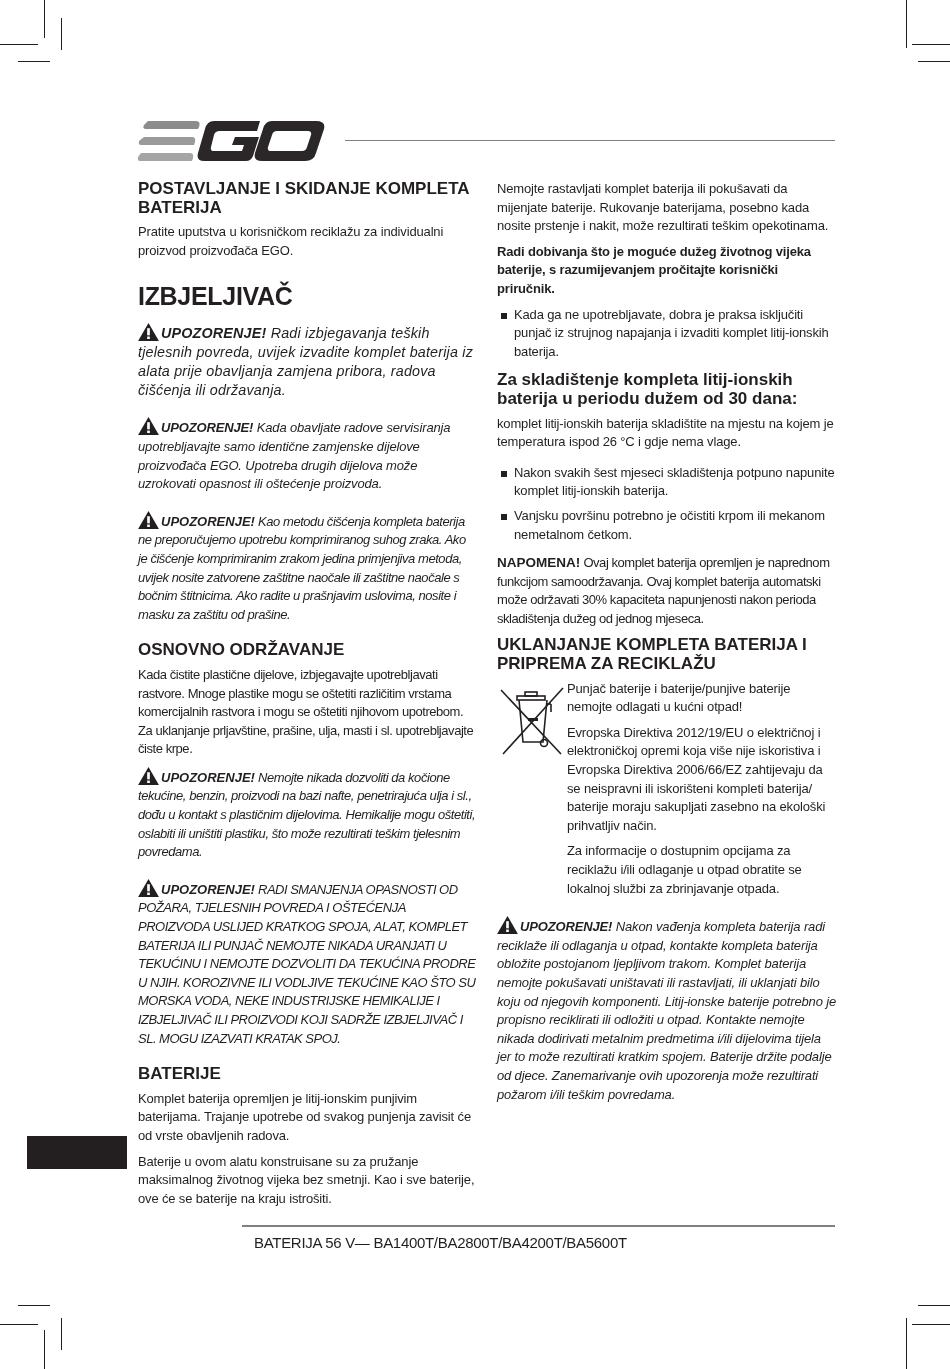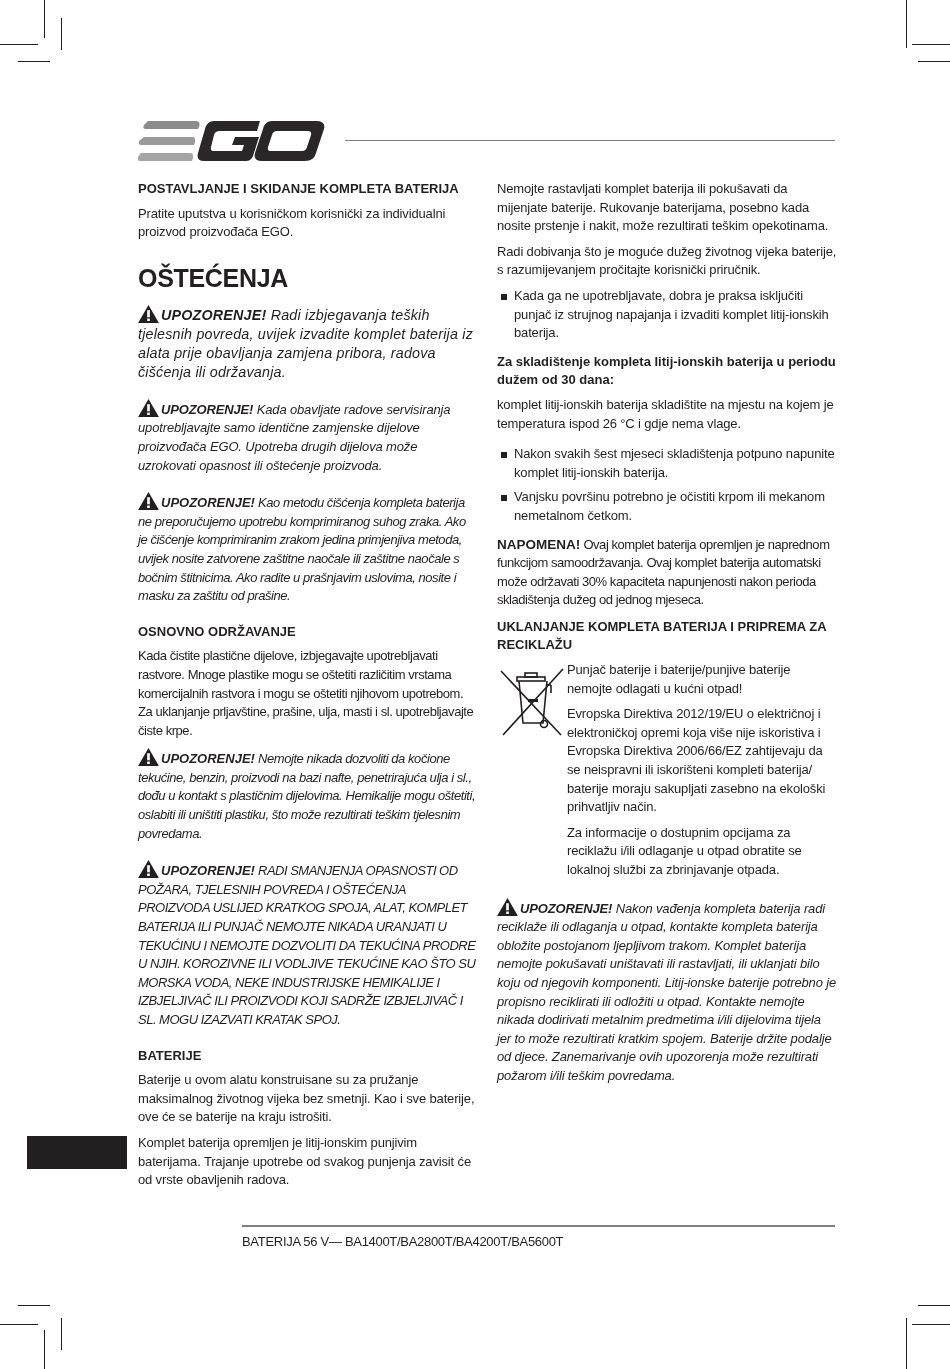--- a/index.html
+++ b/index.html
@@ -5,37 +5,37 @@
   html, body { margin: 0; padding: 0; background: #ffffff; }
   body { width: 950px; height: 1369px; position: relative; overflow: hidden;
          font-family: "Liberation Sans", sans-serif; color: #231f20; }
   .crop { position: absolute; background: #231f20; }
   .logo { position: absolute; left: 138px; top: 120px; width: 188px; height: 42px; }
   .header-rule { position: absolute; left: 345px; top: 140px; width: 490px; height: 1px; background: #808080; }
   .col { position: absolute; top: 180px; width: 340px; font-size: 13px; line-height: 18.6px;
          font-family: "Liberation Sans", sans-serif; letter-spacing: -0.15px; }
   .col-left { left: 138px; }
   .col-right { left: 497px; }
-  .h3 { font-weight: bold; font-size: 13px; margin: 0 0 6px 0; letter-spacing: 0; }
+  .h3 { font-weight: bold; font-size: 17px; margin: 0 0 6px 0; letter-spacing: 0; }
   .p { margin: 0 0 7px 0; }
   .p.narrow { letter-spacing: -0.45px; }
   .h1 { font-weight: bold; font-size: 25px; line-height: 30px; margin: 21px 0 12px 0; letter-spacing: -0.3px; }
   .warn { margin: 0 0 17px 0; font-style: italic; }
   .warn.large { font-size: 14.3px; line-height: 19px; letter-spacing: 0.2px; }
   .warn-label { font-weight: bold; }
   .warn-icon { display: inline-block; width: 21px; height: 18px; vertical-align: -3px; margin-right: 2px; }
   .bullets { list-style: none; margin: 0 0 10px 0; padding: 0; }
   .bullets li { position: relative; padding-left: 17px; margin-bottom: 6px; }
   .bullets li .sq { position: absolute; left: 4px; top: 7px; width: 6px; height: 6px; background: #231f20; }
   .recycle { display: flex; justify-content: center; }
   .recycle-icon { width: 70px; flex: 0 0 70px; height: 80px; }
   .recycle-text { flex: 1; }
   .tab-block { position: absolute; left: 27px; top: 1136px; width: 100px; height: 33px; background: #231f20; }
   .footer-rule { position: absolute; left: 242px; top: 1225px; width: 593px; height: 2px; background: #808080; }
-  .footer-text { position: absolute; left: 242px; top: 1234px; font-size: 13px; letter-spacing: -0.3px; }
+  .footer-text { position: absolute; left: 254px; top: 1234px; font-size: 15px; letter-spacing: -0.3px; }
 </style>
 </head>
 <body>
 
 <div class="crop" style="left:44px;top:0;width:1px;height:38px;"></div>
 <div class="crop" style="left:0;top:44px;width:38px;height:1px;"></div>
 <div class="crop" style="left:61px;top:18px;width:1px;height:32px;"></div>
 <div class="crop" style="left:18px;top:61px;width:32px;height:1px;"></div>
 
 <div class="crop" style="left:906px;top:0;width:1px;height:48px;"></div>
@@ -56,23 +56,23 @@
   <path d="M10 1 L58 1 Q63 1 61 7 L60 9 L8 9 Q4 9 6 5 Z" fill="#8c8c8c"></path>
   <path d="M6 17 L54 17 Q58 17 57 22 L56 25 L3 25 Q0 25 1 21 Z" fill="#9a9a9a"></path>
   <path d="M3 33 L52 33 Q56 33 55 38 L54 41 L2 41 Q-1 41 0 37 Z" fill="#a5a5a5"></path>
   <path d="M76 1 L122 1 L119 11 L82 11 Q77 11 76 15 L73 27 Q72 31 76 31 L104 31 L106 25 L94 25 L97 17 L121 17 L115 36 Q113 41 108 41 L66 41 Q58 41 60 33 L67 9 Q69 1 76 1 Z" fill="#2b2728"></path>
   <path d="M134 1 L178 1 Q188 1 186 9 L178 33 Q176 41 167 41 L124 41 Q115 41 117 33 L125 9 Q127 1 134 1 Z M139 11 Q135 11 134 15 L130 27 Q129 31 133 31 L164 31 Q168 31 169 27 L173 15 Q174 11 170 11 Z" fill="#2b2728" fill-rule="evenodd"></path>
 </svg>
 <div class="header-rule"></div>
 
 <div class="col col-left">
   <div class="h3">POSTAVLJANJE I SKIDANJE KOMPLETA BATERIJA</div>
-  <p class="p">Pratite uputstva u korisničkom korisnički za individualni proizvod proizvođača EGO.</p>
+  <p class="p">Pratite uputstva u korisničkom reciklažu za individualni proizvod proizvođača EGO.</p>
 
-  <div class="h1">OŠTEĆENJA</div>
+  <div class="h1">IZBJELJIVAČ</div>
 
   <p class="warn large">
     <svg class="warn-icon" viewBox="0 0 22 19">
         <path d="M11 0 L22 19 L0 19 Z" fill="#231f20"></path>
         <rect x="9.6" y="5.5" width="2.8" height="7.5" fill="#fff"></rect>
         <rect x="9.6" y="14.3" width="2.8" height="2.6" fill="#fff"></rect>
       </svg><span class="warn-label">UPOZORENJE!</span><span> Radi izbjegavanja teških tjelesnih povreda, uvijek izvadite komplet baterija iz alata prije obavljanja zamjena pribora, radova čišćenja ili održavanja.</span>
   </p>
 
   <p class="warn">
@@ -104,27 +104,27 @@
 
   <p class="warn" style="letter-spacing:-0.5px;">
     <svg class="warn-icon" viewBox="0 0 22 19">
         <path d="M11 0 L22 19 L0 19 Z" fill="#231f20"></path>
         <rect x="9.6" y="5.5" width="2.8" height="7.5" fill="#fff"></rect>
         <rect x="9.6" y="14.3" width="2.8" height="2.6" fill="#fff"></rect>
       </svg><span class="warn-label" style="letter-spacing:0;">UPOZORENJE!</span><span> RADI SMANJENJA OPASNOSTI OD POŽARA, TJELESNIH POVREDA I OŠTEĆENJA PROIZVODA USLIJED KRATKOG SPOJA, ALAT, KOMPLET BATERIJA ILI PUNJAČ NEMOJTE NIKADA URANJATI U TEKUĆINU I NEMOJTE DOZVOLITI DA TEKUĆINA PRODRE U NJIH. KOROZIVNE ILI VODLJIVE TEKUĆINE KAO ŠTO SU MORSKA VODA, NEKE INDUSTRIJSKE HEMIKALIJE I IZBJELJIVAČ ILI PROIZVODI KOJI SADRŽE IZBJELJIVAČ I SL. MOGU IZAZVATI KRATAK SPOJ.</span>
   </p>
 
   <div class="h3">BATERIJE</div>
+  <p class="p">Komplet baterija opremljen je litij-ionskim punjivim baterijama. Trajanje upotrebe od svakog punjenja zavisit će od vrste obavljenih radova.</p>
   <p class="p">Baterije u ovom alatu konstruisane su za pružanje maksimalnog životnog vijeka bez smetnji. Kao i sve baterije, ove će se baterije na kraju istrošiti.</p>
-  <p class="p">Komplet baterija opremljen je litij-ionskim punjivim baterijama. Trajanje upotrebe od svakog punjenja zavisit će od vrste obavljenih radova.</p>
 </div>
 
 <div class="col col-right">
   <p class="p">Nemojte rastavljati komplet baterija ili pokušavati da mijenjate baterije. Rukovanje baterijama, posebno kada nosite prstenje i nakit, može rezultirati teškim opekotinama.</p>
-  <p class="p" style="">Radi dobivanja što je moguće dužeg životnog vijeka baterije, s razumijevanjem pročitajte korisnički priručnik.</p>
+  <p class="p" style="font-weight:bold;">Radi dobivanja što je moguće dužeg životnog vijeka baterije, s razumijevanjem pročitajte korisnički priručnik.</p>
 
   <ul class="bullets">
     <li><span class="sq"></span><span>Kada ga ne upotrebljavate, dobra je praksa isključiti punjač iz strujnog napajanja i izvaditi komplet litij-ionskih baterija.</span></li>
   </ul>
 
   <div class="h3" style="line-height:18.6px;">Za skladištenje kompleta litij-ionskih baterija u periodu dužem od 30 dana:</div>
   <p class="p" style="margin-bottom:12px;">komplet litij-ionskih baterija skladištite na mjestu na kojem je temperatura ispod 26 °C i gdje nema vlage.</p>
 
   <ul class="bullets">
     <li><span class="sq"></span></li>

